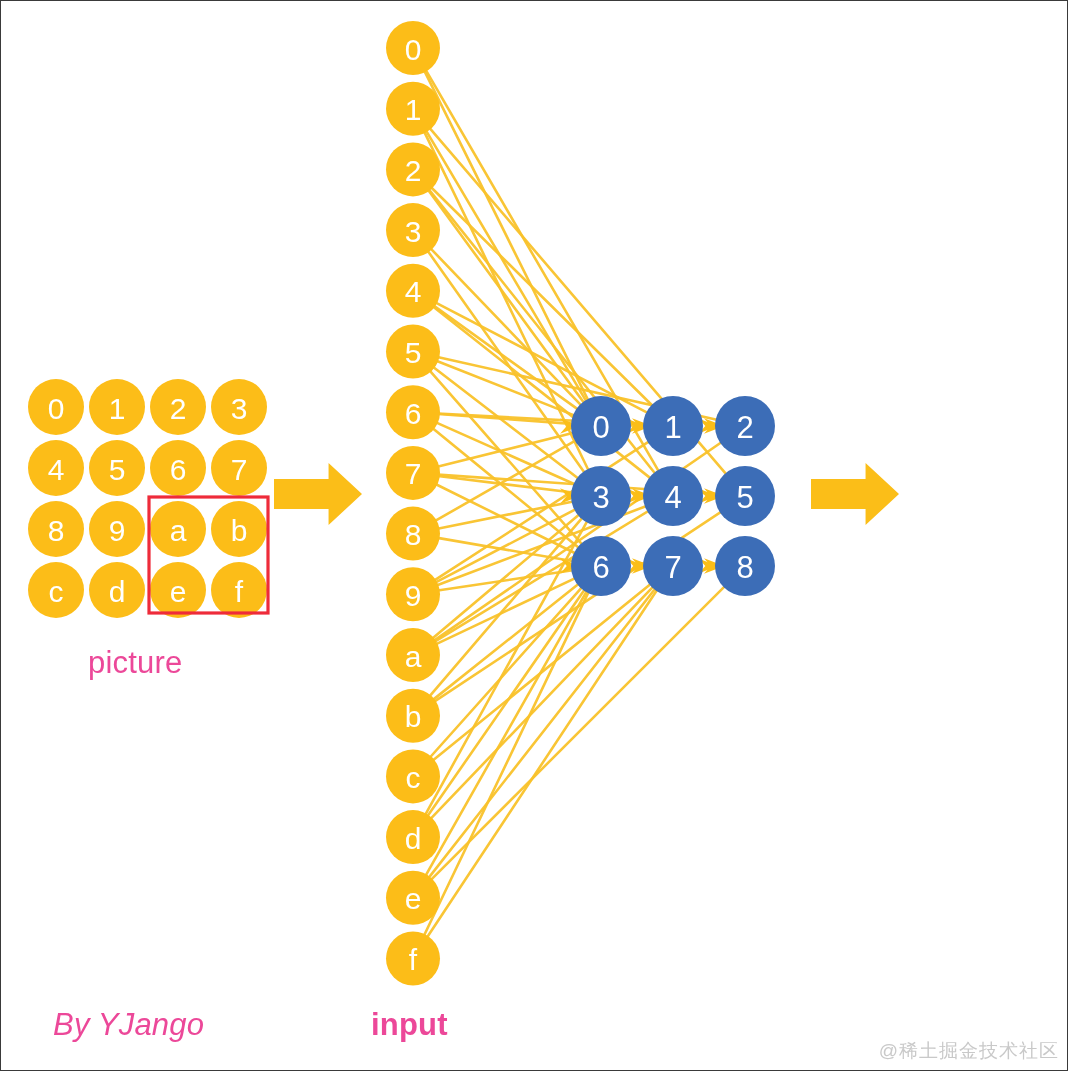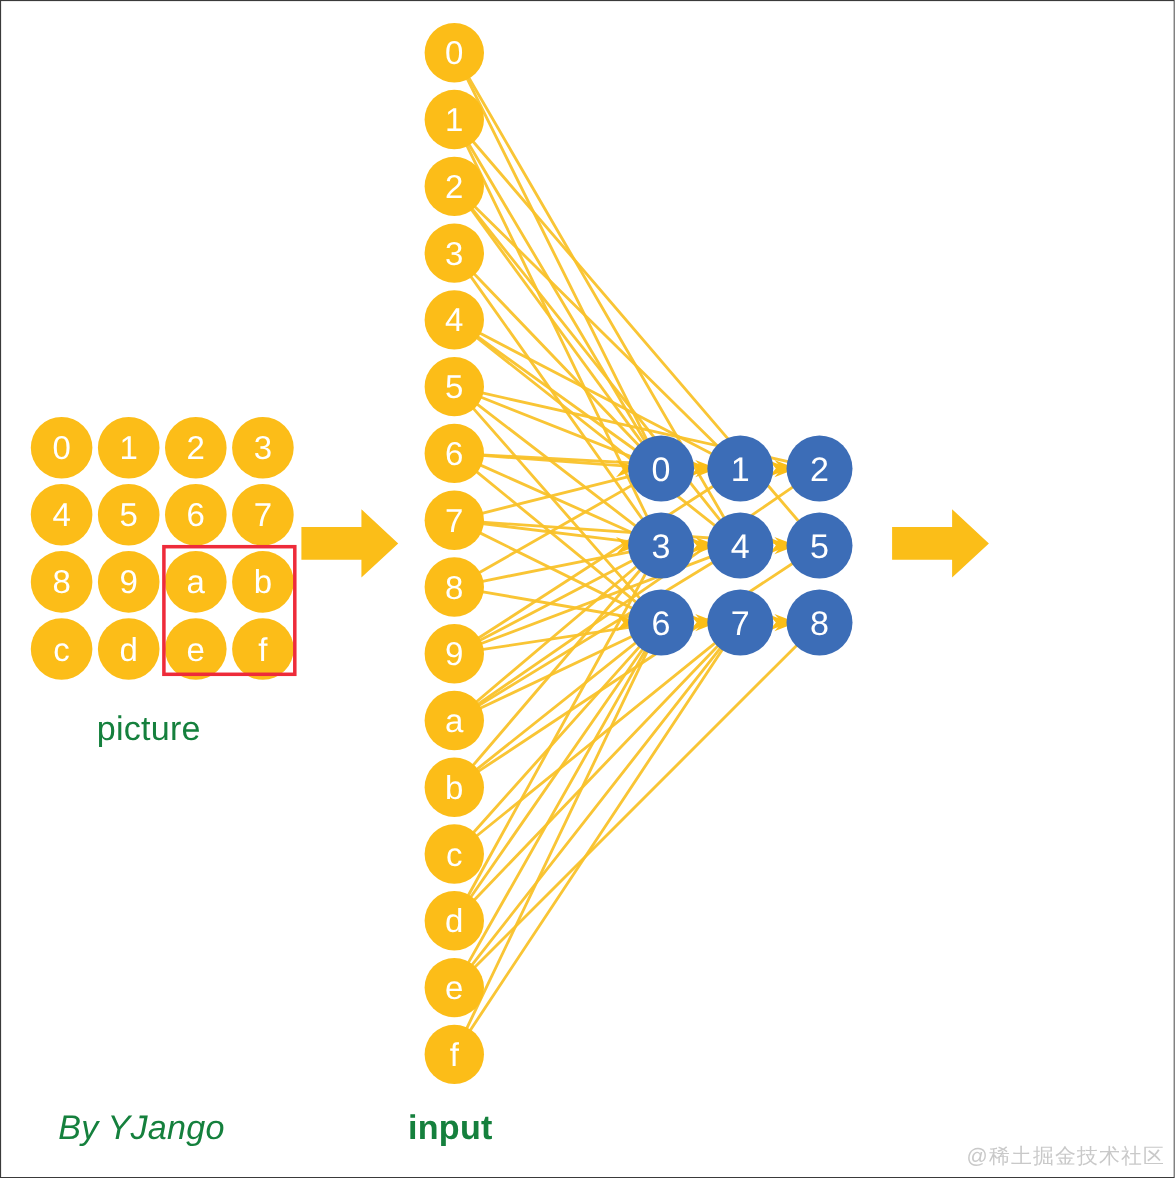--- a/index.html
+++ b/index.html
@@ -35,21 +35,21 @@
     font-family: "Liberation Sans", sans-serif;
     font-size: 31px;
     fill: #ffffff;
     text-anchor: middle;
     dominant-baseline: central;
   }
   .caption {
     position: absolute;
     font-family: "Liberation Sans", sans-serif;
     font-size: 31px;
-    color: #15803d;
+    color: #ec4899;
     letter-spacing: 0.2px;
     white-space: nowrap;
   }
   #caption-picture { left: 87px;  top: 644px; }
   #caption-input   { left: 370px; top: 1006px; font-weight: bold; }
   #caption-author  { left: 52px;  top: 1006px; font-style: italic; }
   #watermark {
     position: absolute;
     right: 8px;
     bottom: 6px;

